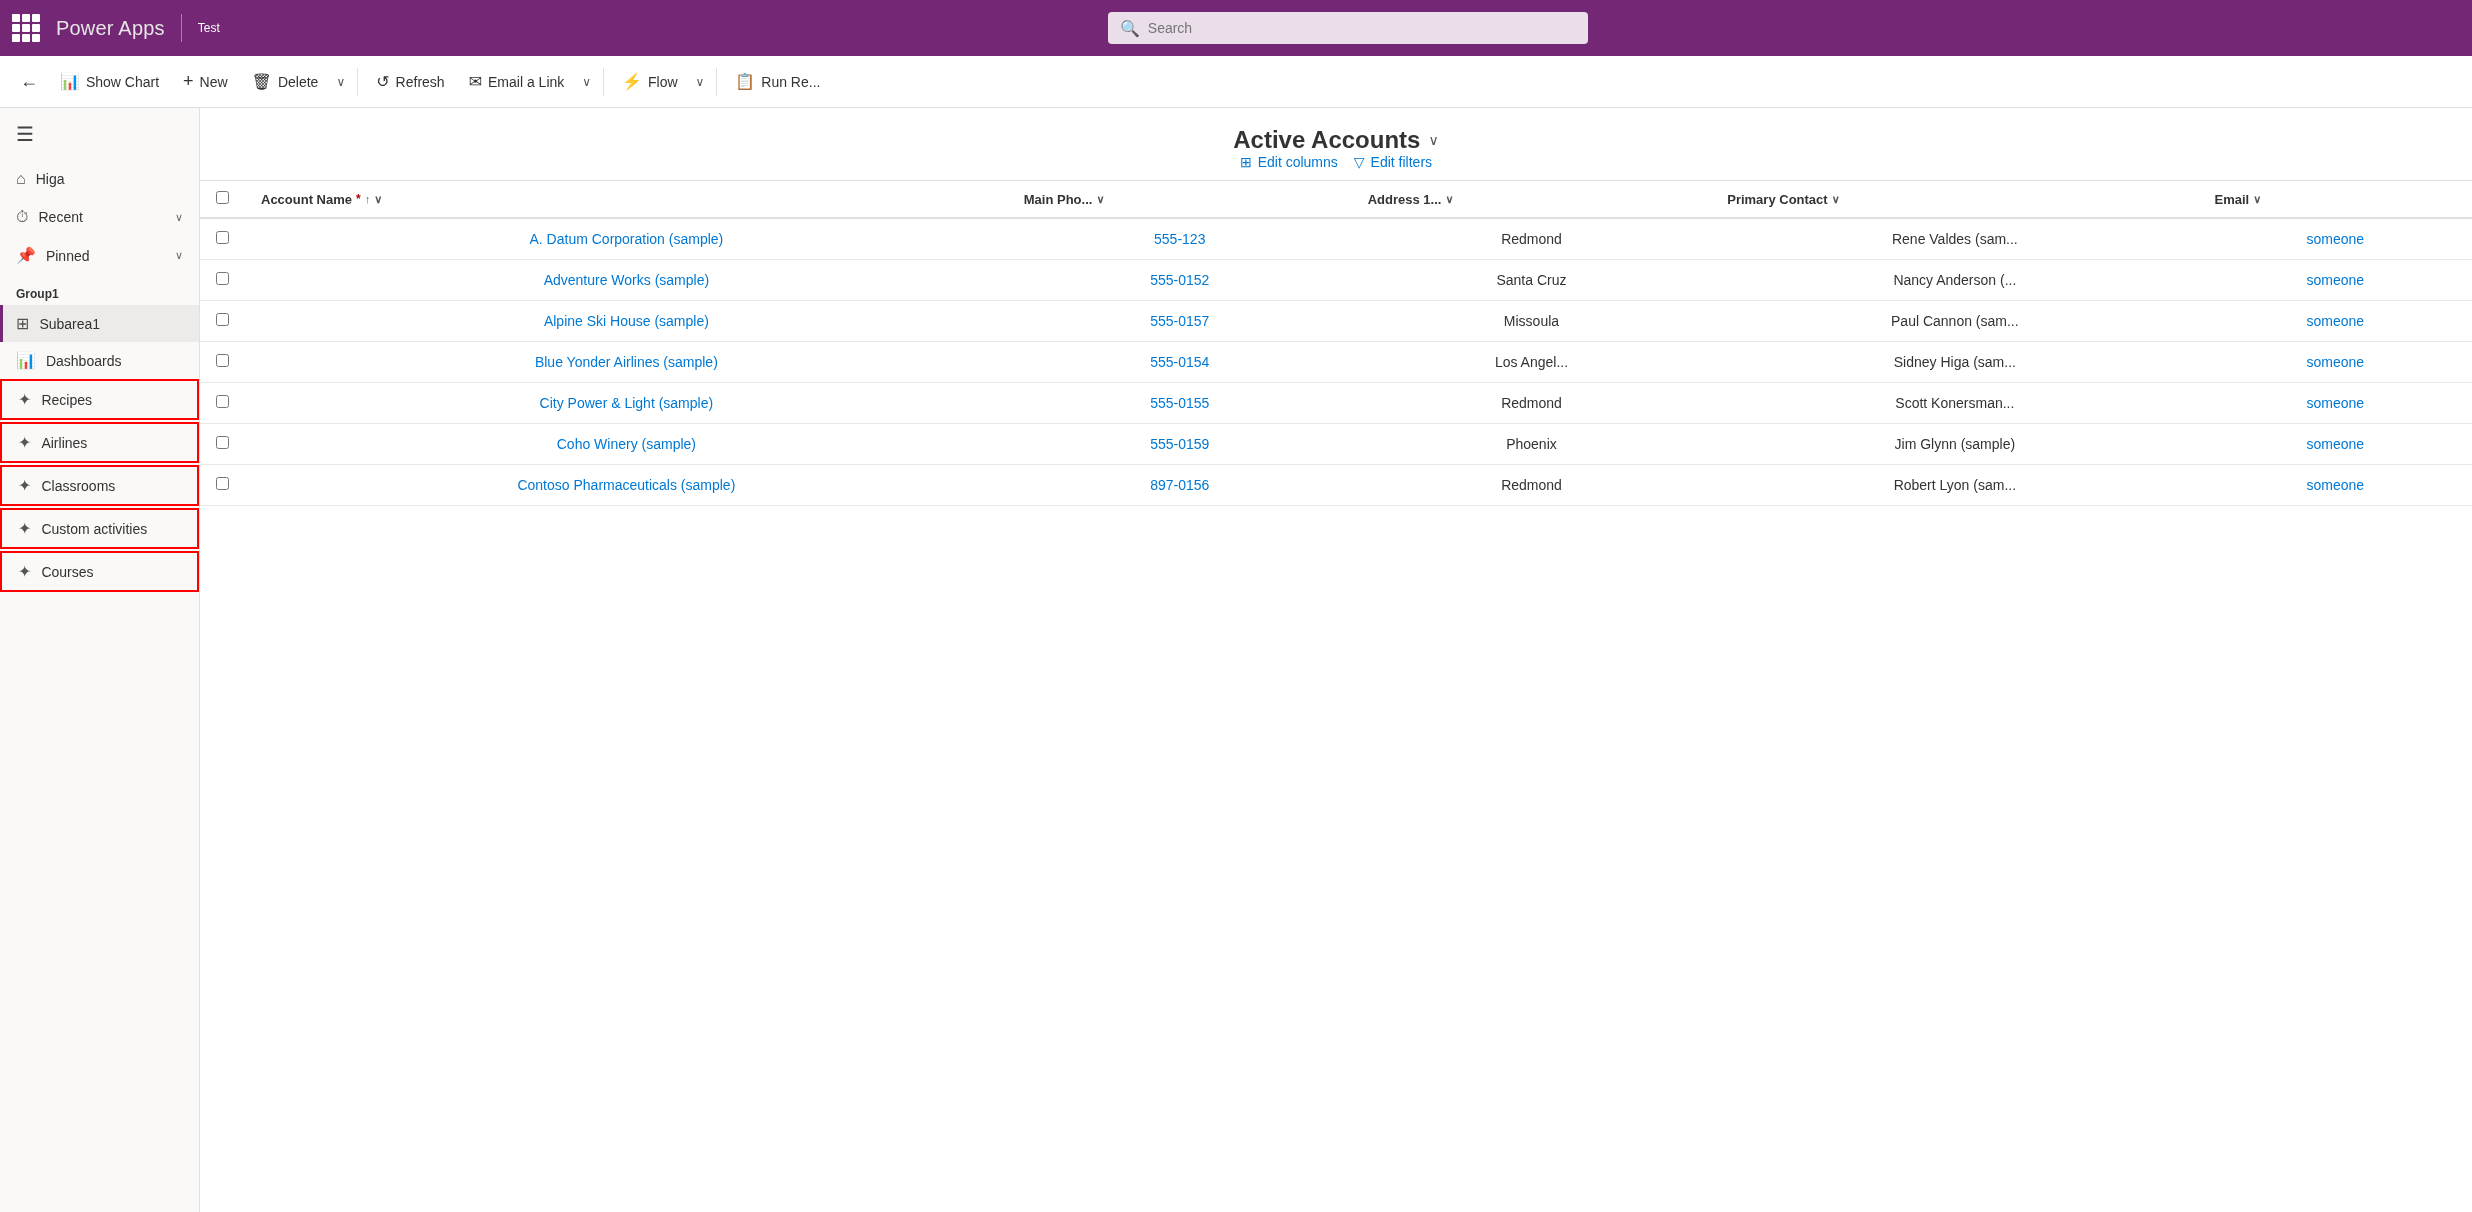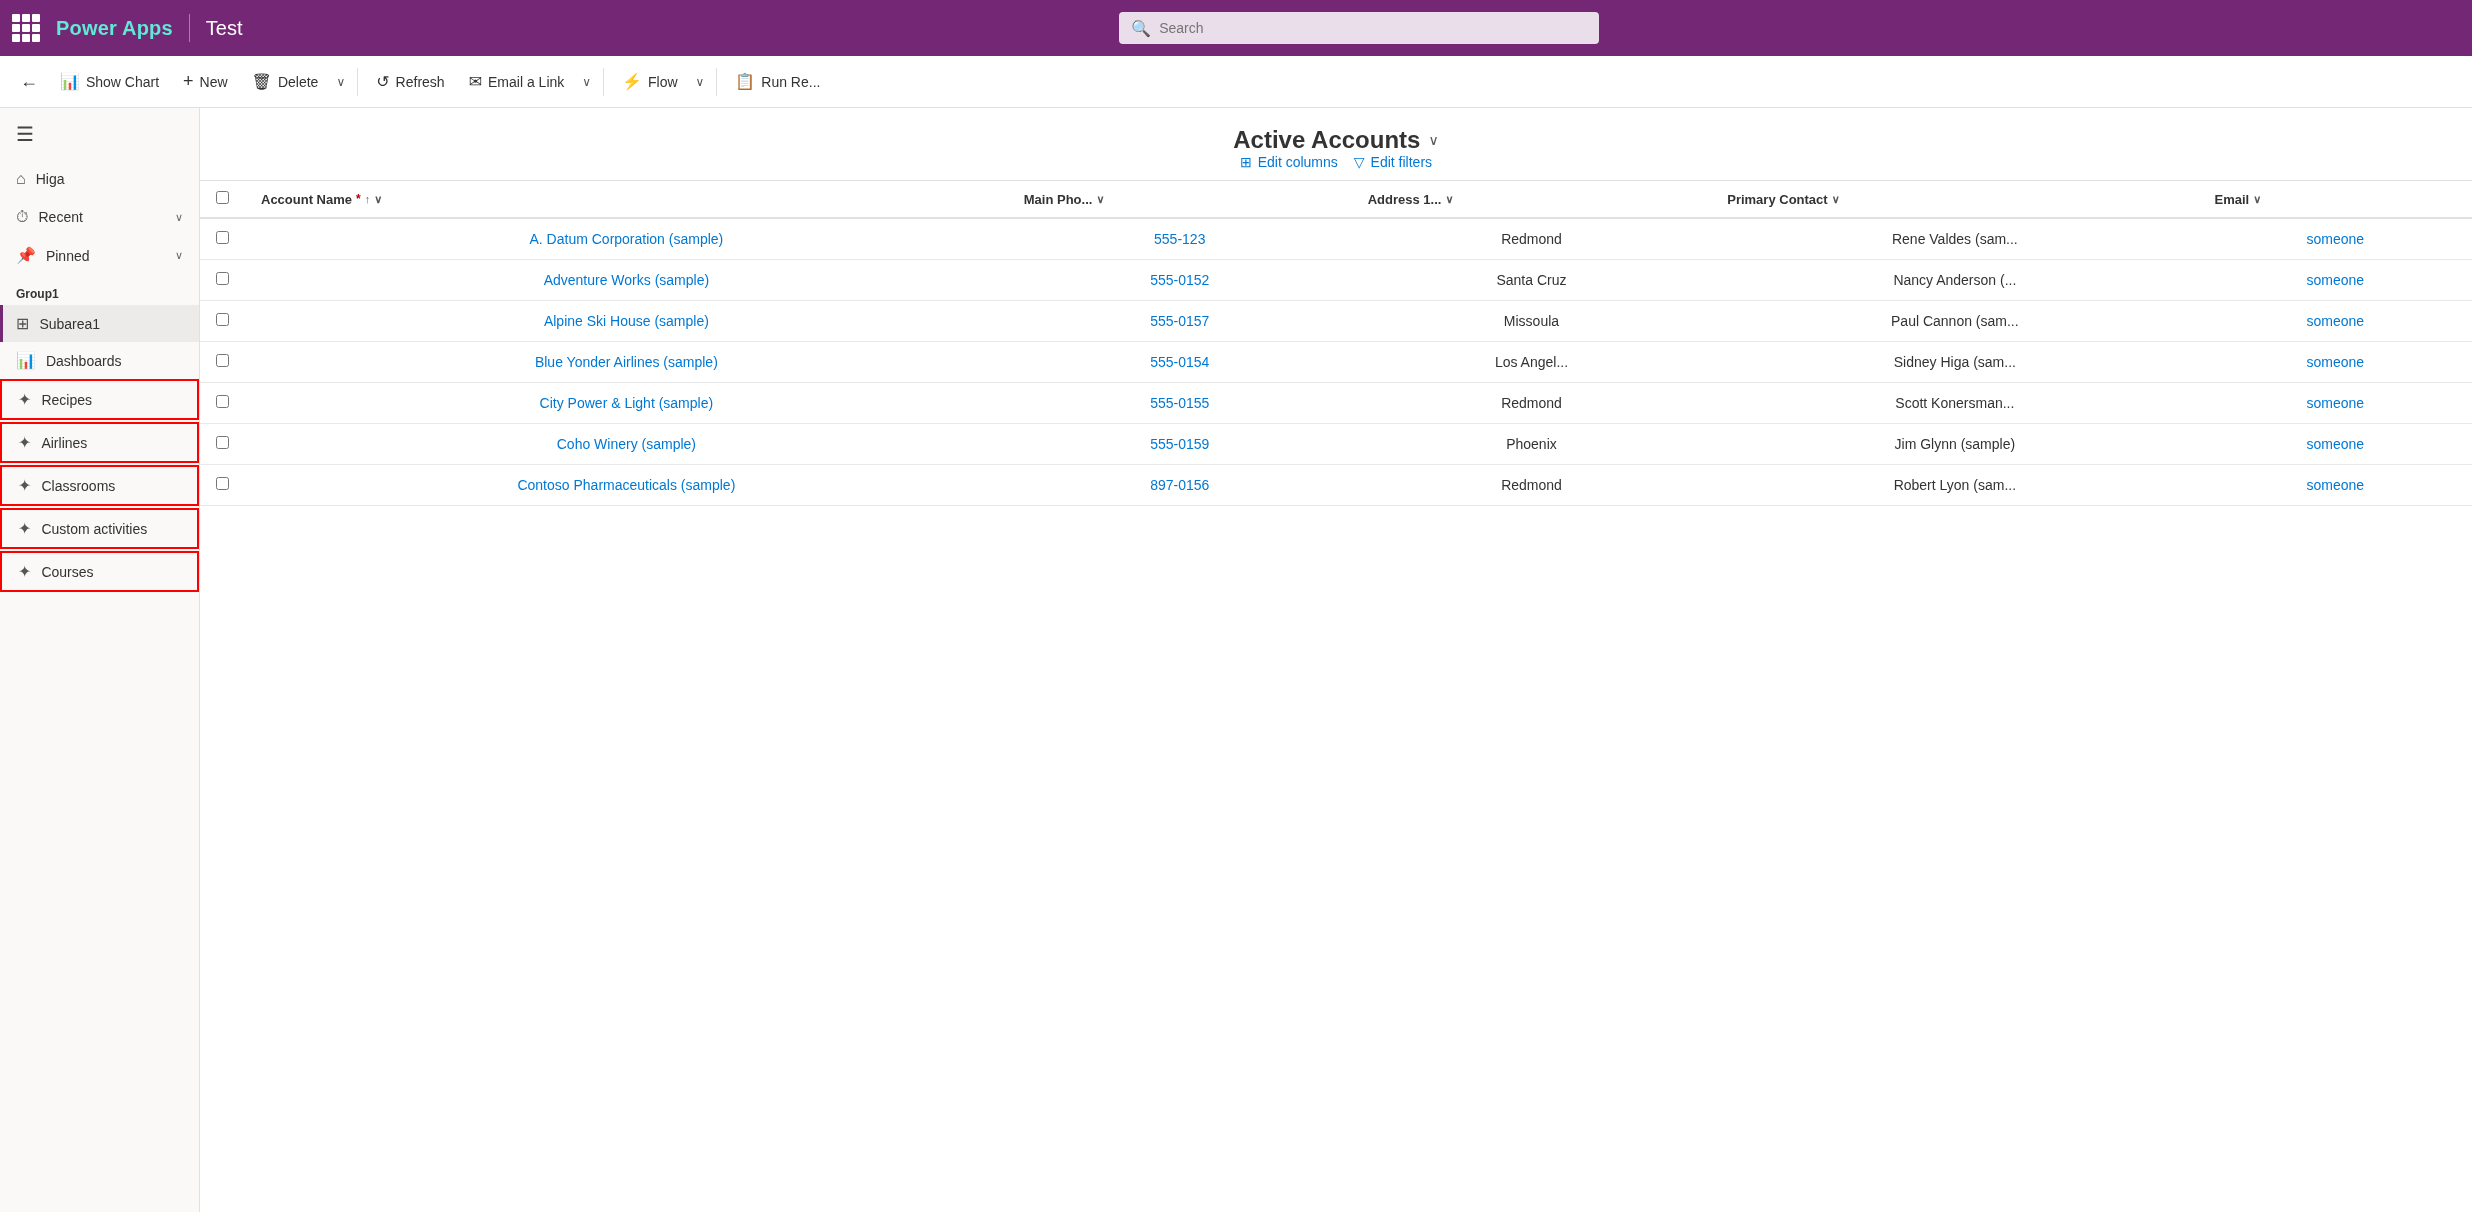--- a/index.html
+++ b/index.html
@@ -23,31 +23,31 @@
       cursor: pointer;
     }
     .top-header .grid-icon span {
       width: 8px; height: 8px;
       background: white;
       border-radius: 1px;
       display: block;
     }
     .app-title {
       font-size: 20px;
-      font-weight: 700;
-      color: #5eead4;
+      font-weight: 400;
+      color: #e5e5e5;
       letter-spacing: 0.2px;
     }
     .divider-v {
       width: 1px;
       height: 28px;
       background: rgba(255,255,255,0.4);
     }
     .env-name {
-      font-size: 20px;
+      font-size: 12px;
       color: white;
       font-weight: 400;
     }
     .search-bar {
       flex: 1;
       max-width: 480px;
       margin: 0 auto;
       background: rgba(255,255,255,0.85);
       border-radius: 4px;
       display: flex;

